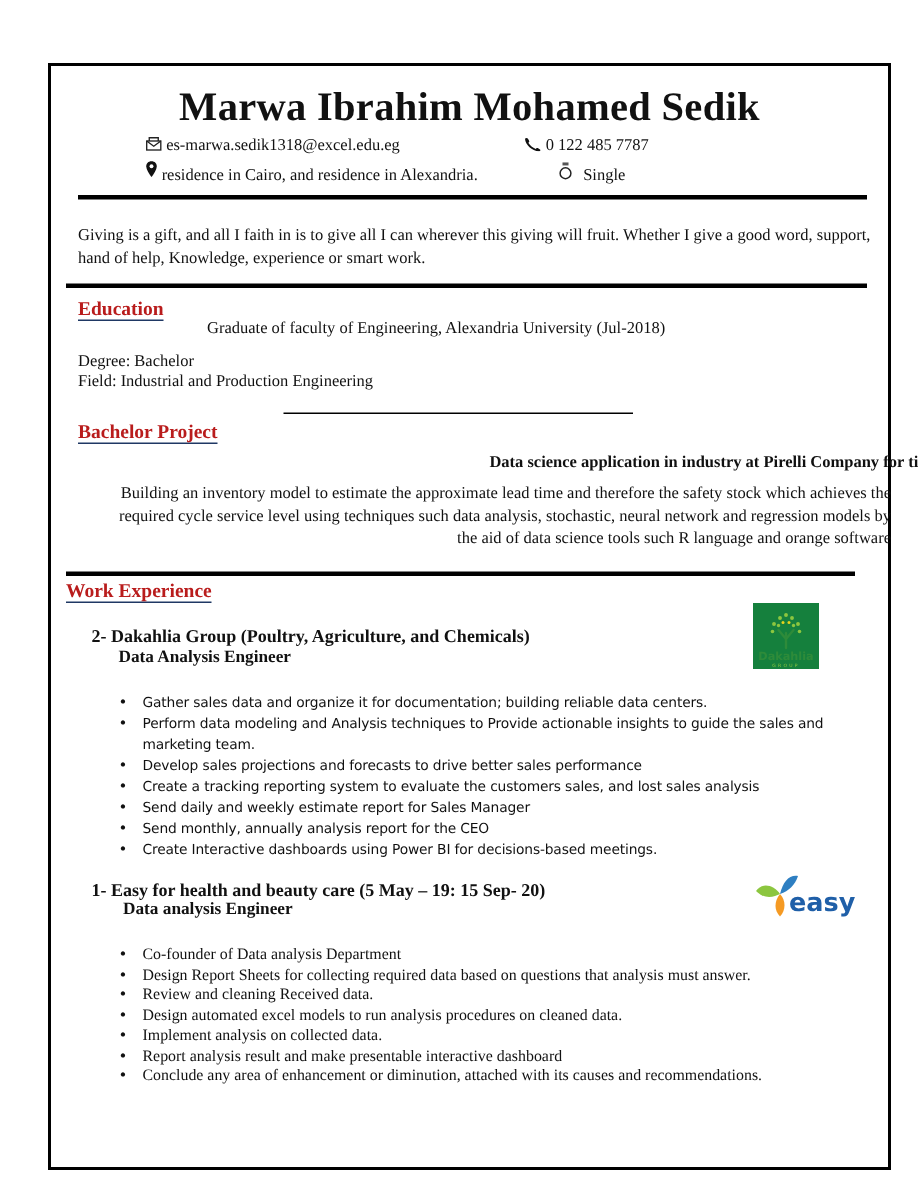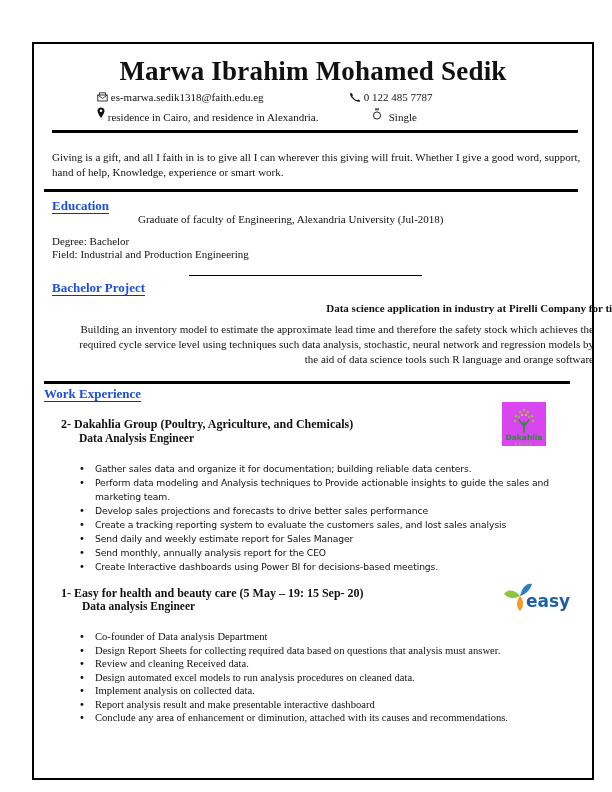--- a/index.html
+++ b/index.html
@@ -8,21 +8,21 @@
   .page-border { position: absolute; left: 32px; top: 42px; width: 558px; height: 734px;
                  border: 2.5px solid #000; box-sizing: content-box; }
   .abs { position: absolute; white-space: nowrap; }
   .name { left: 0; width: 626px; top: 56px; text-align: center; font-weight: bold;
           font-size: 27px; letter-spacing: 0.2px; }
   .contact { font-size: 11px; }
   .icon { display: inline-block; vertical-align: middle; }
   .rule-thick { position: absolute; height: 3px; background: #000; }
   .rule-thin { position: absolute; height: 1px; background: #000; }
   .para { position: absolute; font-size: 11px; line-height: 15px; white-space: normal; }
-  .sec-head { position: absolute; font-weight: bold; font-size: 13px; color: #1d4ed8;
+  .sec-head { position: absolute; font-weight: bold; font-size: 13px; color: #b91c1c;
               border-bottom: 1.5px solid #1f3864; line-height: 14px; padding-bottom: 0px; }
   .center-line { position: absolute; font-size: 11px; text-align: right; white-space: nowrap; }
   .job-title-line { position: absolute; font-weight: bold; font-size: 12px; white-space: nowrap; }
   .role-line { position: absolute; font-weight: bold; font-size: 11.5px; white-space: nowrap; }
   ul.bullets { position: absolute; margin: 16px; padding: 0; list-style: none; }
   ul.bullets li { position: relative; padding-left: 18px; white-space: normal; }
   ul.bullets li::before { content: "•"; position: absolute; left: 2px; top: 0; font-family: "DejaVu Sans", sans-serif; font-size: 10px; }
   .sans-list li { font-family: "DejaVu Sans", "Liberation Sans", sans-serif; font-size: 9.2px; line-height: 14px; letter-spacing: -0.1px; }
   .serif-list li { font-family: "Liberation Serif", serif; font-size: 10.6px; line-height: 13.5px; }
   .logo-box { position: absolute; }
@@ -35,21 +35,21 @@
 <div class="abs name">Marwa Ibrahim Mohamed Sedik</div>
 
 <div class="abs contact" style="left:97px; top:91px;">
   <span class="icon">
     <svg width="11" height="10" viewBox="0 0 11 10">
         <rect x="0.8" y="3" width="9.4" height="6" fill="none" stroke="#222" stroke-width="0.9"></rect>
         <path d="M0.8 3 L5.5 6.5 L10.2 3" fill="none" stroke="#222" stroke-width="0.9"></path>
         <path d="M2.5 3 L2.5 0.8 L8.5 0.8 L8.5 3" fill="none" stroke="#222" stroke-width="0.9"></path>
       </svg>
   </span>
-  <span>es-marwa.sedik1318@faith.edu.eg</span>
+  <span>es-marwa.sedik1318@excel.edu.eg</span>
 </div>
 
 <div class="abs contact" style="left:349px; top:91px;">
   <span class="icon">
     <svg width="12" height="10" viewBox="0 0 12 10">
         <path d="M1 1.5 C1.5 0.8 2.5 0.8 3 1.5 L3.8 3 C4 3.5 3.6 4 3.2 4.2 C4.5 6.2 6 7.5 8.2 8.3 C8.4 7.8 9 7.4 9.5 7.7 L11 8.6 C11.5 9 11.3 9.6 10.5 9.8 C6 10 1.2 5.5 1 1.5 Z" fill="#111"></path>
       </svg>
   </span>
   <span>0 122 485 7787</span>
 </div>
@@ -91,21 +91,21 @@
 <div class="center-line" style="left:0; width:626px; top:302px; font-weight:bold; font-size:11px;">Data science application in industry at Pirelli Company for tires</div>
 <div class="para" style="left:64px; top:322px; width:530px;text-align:right;">Building an inventory model to estimate the approximate lead time and therefore the safety stock which achieves the required cycle service level using techniques such data analysis, stochastic, neural network and regression models by the aid of data science tools such R language and orange software</div>
 
 <div class="rule-thick" style="left:44px; top:381px; width:526px;"></div>
 
 <div class="sec-head" style="left:44px; top:387px;">Work Experience</div>
 
 <div class="job-title-line" style="left:61px; top:417px;">2- Dakahlia Group (Poultry, Agriculture, and Chemicals)</div>
 <div class="role-line" style="left:79px; top:432px;">Data Analysis Engineer</div>
 
-<div class="logo-box" style="left:502px; top:402px; width:44px; height:44px; background:#d946ef;">
+<div class="logo-box" style="left:502px; top:402px; width:44px; height:44px; background:#15803d;">
   <svg width="44" height="44" viewBox="0 0 44 44">
     <g stroke="#2e8b3a" stroke-width="1.6" stroke-linecap="round">
       <path d="M22 30 L22 20"></path>
       <path d="M22 24 L17 18"></path>
       <path d="M22 24 L27 18"></path>
     </g>
     <g fill="#8cc63f">
       <circle cx="14" cy="14" r="1.3"></circle>
         <circle cx="18" cy="10" r="1.3"></circle>
         <circle cx="22" cy="8" r="1.3"></circle>

